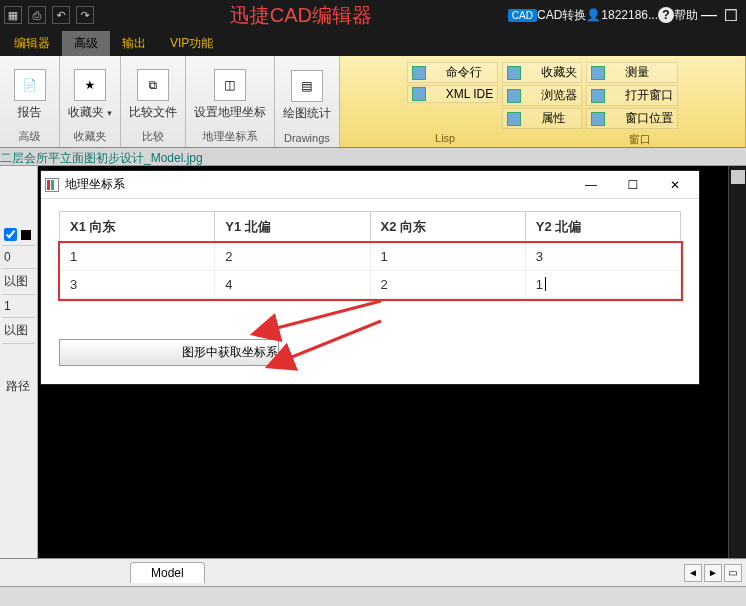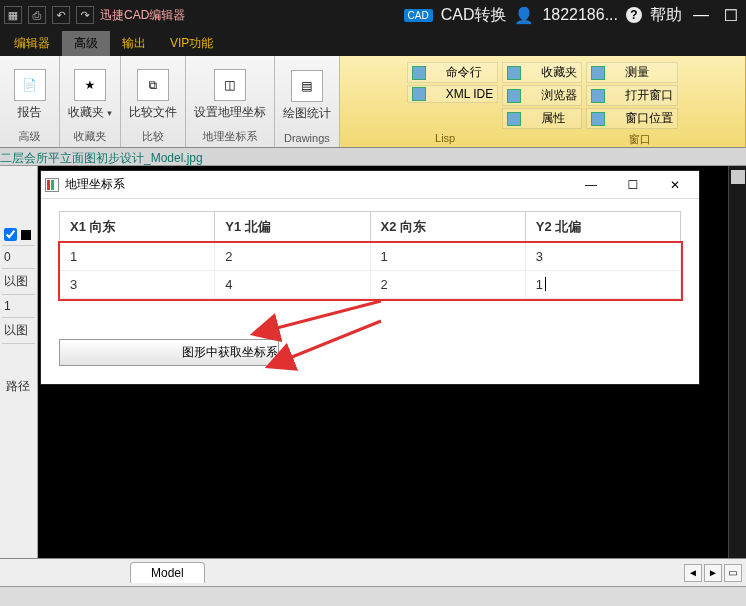--- a/index.html
+++ b/index.html
@@ -1,23 +1,23 @@
 <!DOCTYPE html>
 <html><head>
 <meta charset="utf-8">
 <style>
 *{box-sizing:border-box;margin:0;padding:0;font-family:"Microsoft YaHei",SimSun,sans-serif;font-size:12px}
 body{width:746px;height:606px;background:#6b6b6b;overflow:hidden;position:relative}
 .titlebar{height:30px;background:#1a1a1a;display:flex;align-items:center;color:#ddd;padding:0 4px;gap:6px}
 .tb-left{display:flex;gap:6px;align-items:center}
 .tb-ico{width:18px;height:18px;display:flex;align-items:center;justify-content:center;border:1px solid #555;color:#ccc;font-size:11px}
-.tb-title{flex:1;text-align:left;font-size:12px;color:#fca5a5}
-.tb-right{display:flex;gap:8px;align-items:center}
+.tb-title{flex:1;text-align:center;font-size:20px;color:#ef4444}
+.tb-right{display:flex;gap:0;align-items:center}
 .cad-badge{background:#0b7dd6;color:#fff;padding:1px 4px;border-radius:2px;font-size:10px}
-.tb-txt{color:#eee;font-size:16px}
+.tb-txt{color:#eee;font-size:12px}
 .help-ico{background:#eaeaea;color:#000;border-radius:50%;width:16px;height:16px;text-align:center;line-height:16px;font-weight:bold}
 .tb-min{width:22px;text-align:center;color:#fff;font-size:16px}
 .menubar{height:26px;background:#1a1a1a;display:flex;align-items:flex-end;padding-left:2px}
 .mtab{padding:4px 12px;color:#eab308;cursor:pointer}
 .mtab.active{background:#6b6b6b;color:#000}
 .ribbon{height:92px;background:linear-gradient(#f6f6f6,#e6e6e6);display:flex;border-bottom:1px solid #888}
 .rgroup{border-right:1px solid #bbb;padding:4px 8px 2px;display:flex;flex-direction:column;align-items:center;justify-content:space-between;min-width:60px}
 .rgroup .main{display:flex;flex-direction:column;align-items:center;gap:2px;flex:1;justify-content:center}
 .rgroup .ico{width:32px;height:32px;border:1px solid #aaa;background:#fff;display:flex;align-items:center;justify-content:center;position:relative}
 .rgroup .lbl{font-size:12px;color:#333;text-align:center;line-height:1.2;margin-top:2px}

